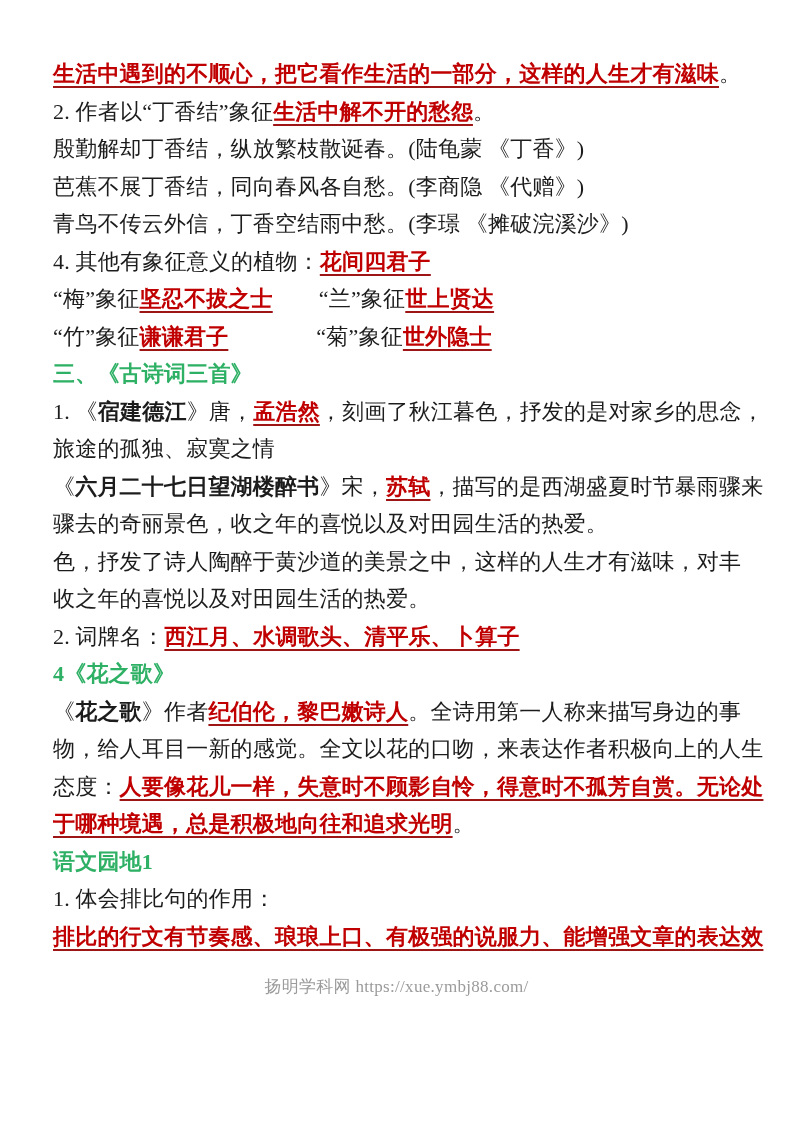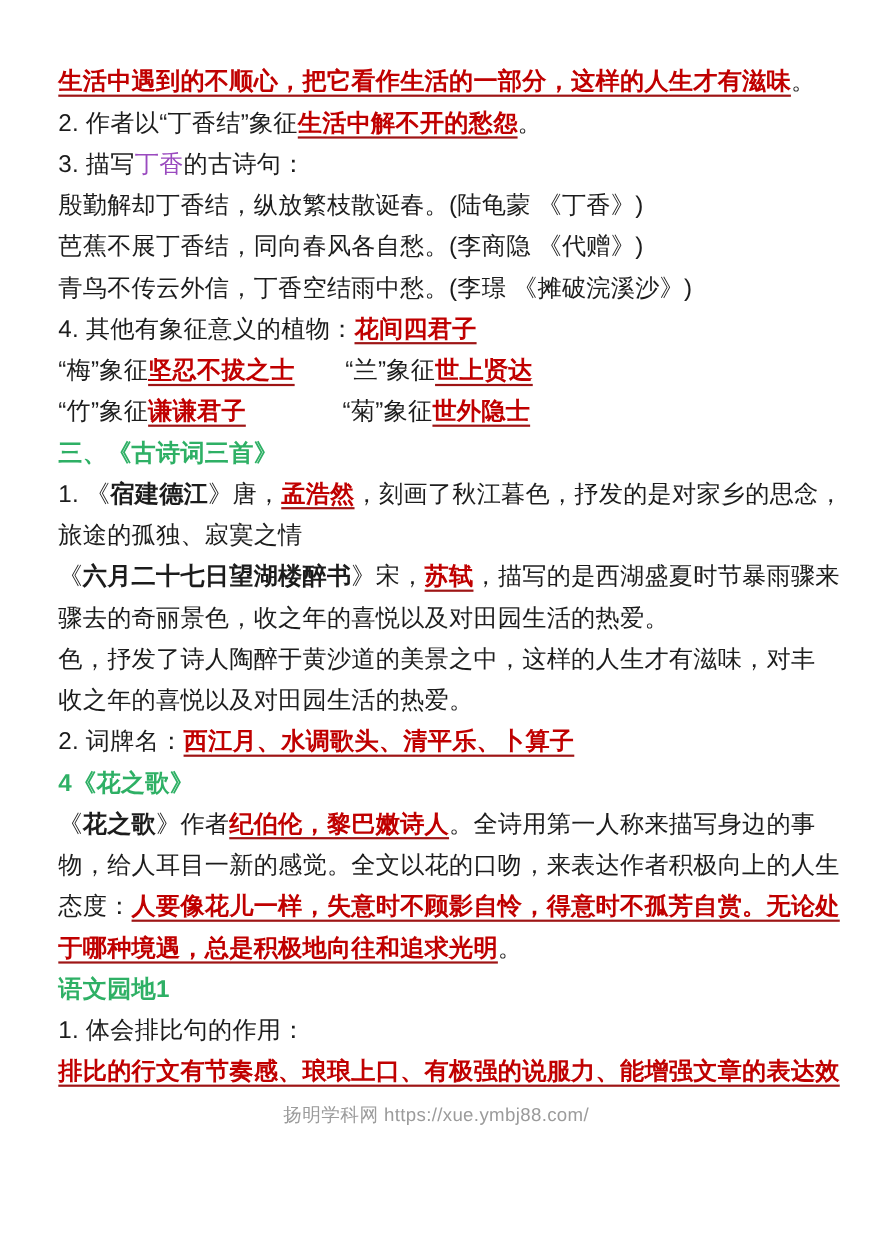--- a/index.html
+++ b/index.html
@@ -6,21 +6,21 @@
     margin: 0;
     padding: 0;
     background: #ffffff;
   }
   .page {
     position: relative;
     width: 793px;
     height: 1122px;
     background: #ffffff;
     overflow: hidden;
-    font-family: Liberation Sans, sans-serif;
+    font-family: Liberation Serif, serif;
   }
   .content {
     padding: 55px 48px 0 53px;
   }
   .line {
     font-size: 22px;
     line-height: 37.5px;
     color: var(--ink, #1c1c1c);
     white-space: nowrap;
     letter-spacing: 0.2px;
@@ -36,35 +36,34 @@
     text-decoration-color: var(--red-underline, #9e1515);
   }
   .seg.purple { color: var(--purple, #9a4abf); }
   .line.heading .seg.green {
     color: var(--green, #2eb065);
     font-weight: bold;
     margin-top: 12px;
   }
   .gap { display: inline-block; height: 1px; }
   .footer {
-    margin-top: 9px;
+    margin-top: 20px;
     text-align: center;
     font-size: 17px;
     color: var(--gray, #9b9b9b);
     letter-spacing: 0.3px;
   }
 </style>
 </head>
 <body>
 
 <div class="page" style="--ink: #1c1c1c; --red: #c00000; --red-underline: #9e1515; --purple: #9a4abf; --green: #2eb065; --gray: #9b9b9b;">
   <div class="content" id="content">
       <div class="line"><span class="seg red">生活中遇到的不顺心，把它看作生活的一部分，这样的人生才有滋味</span><span class="seg plain">。</span></div>
       <div class="line"><span class="seg plain">2. 作者以“丁香结”象征</span><span class="seg red">生活中解不开的愁怨</span><span class="seg plain">。</span></div>
-      <div class="line"><span class="seg plain">3. 描写</span><span class="seg purple">丁香</span><span class="seg plain">的古诗句：</span></div>
       <div class="line"><span class="seg plain">殷勤解却丁香结，纵放繁枝散诞春。(陆龟蒙 《丁香》)</span></div>
       <div class="line"><span class="seg plain">芭蕉不展丁香结，同向春风各自愁。(李商隐 《代赠》)</span></div>
       <div class="line"><span class="seg plain">青鸟不传云外信，丁香空结雨中愁。(李璟 《摊破浣溪沙》)</span></div>
       <div class="line"><span class="seg plain">4. 其他有象征意义的植物：</span><span class="seg red">花间四君子</span></div>
       <div class="line"><span class="seg plain">“梅”象征</span><span class="seg red">坚忍不拔之士</span><span class="gap" style="width: 46px;"></span><span class="seg plain">“兰”象征</span><span class="seg red">世上贤达</span></div>
       <div class="line"><span class="seg plain">“竹”象征</span><span class="seg red">谦谦君子</span><span class="gap" style="width: 88px;"></span><span class="seg plain">“菊”象征</span><span class="seg red">世外隐士</span></div>
       <div class="line heading"><span class="seg green">三、《古诗词三首》</span></div>
       <div class="line"><span class="seg plain">1. 《</span><span class="seg bold">宿建德江</span><span class="seg plain">》唐，</span><span class="seg red">孟浩然</span><span class="seg plain">，刻画了秋江暮色，抒发的是对家乡的思念，</span></div>
       <div class="line"><span class="seg plain">旅途的孤独、寂寞之情</span></div>
       <div class="line"><span class="seg plain">《</span><span class="seg bold">六月二十七日望湖楼醉书</span><span class="seg plain">》宋，</span><span class="seg red">苏轼</span><span class="seg plain">，描写的是西湖盛夏时节暴雨骤来</span></div>

